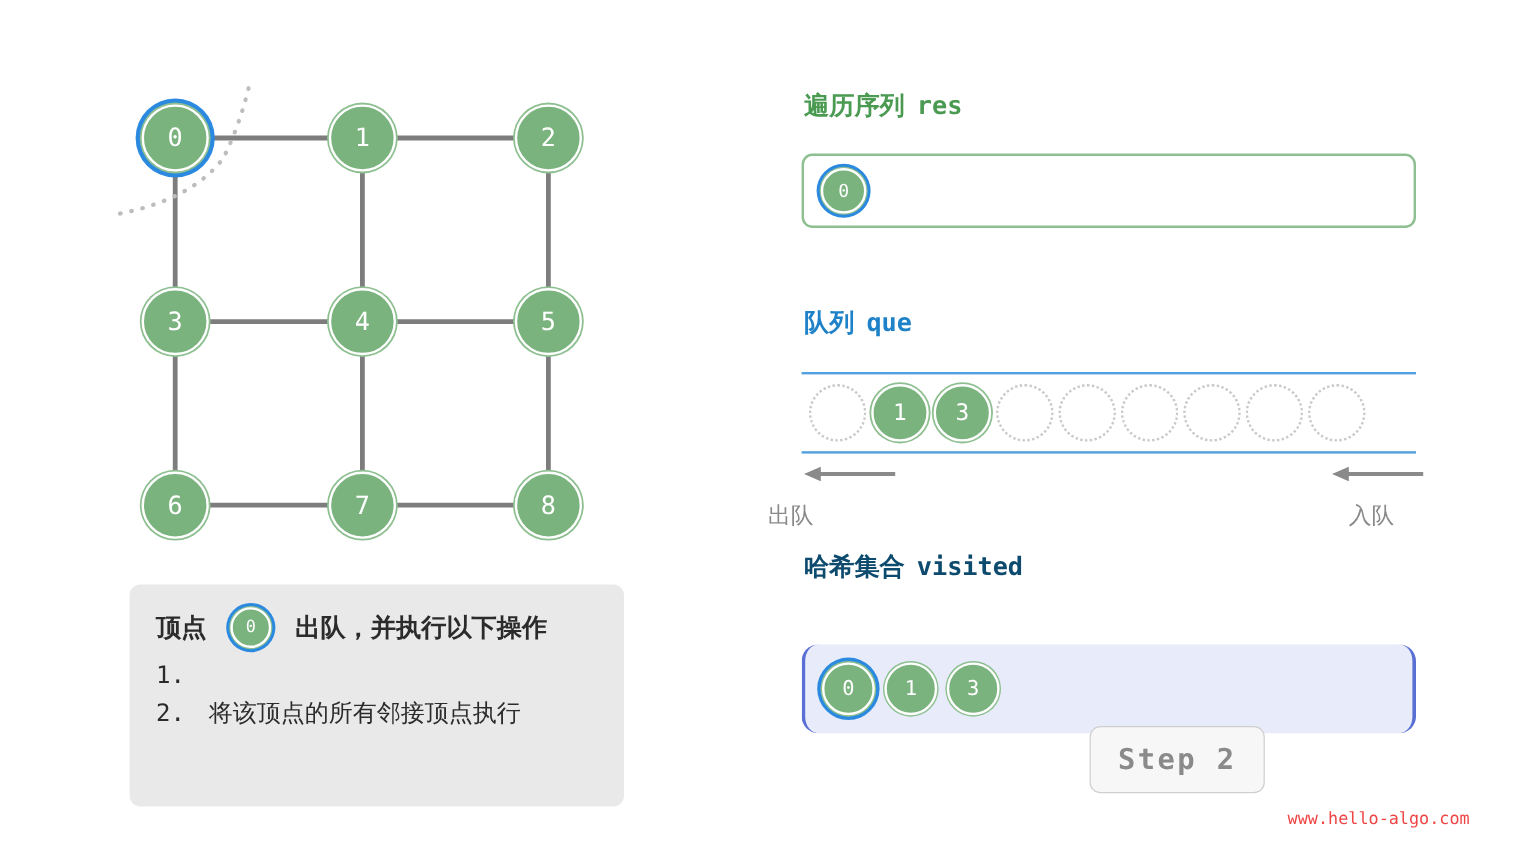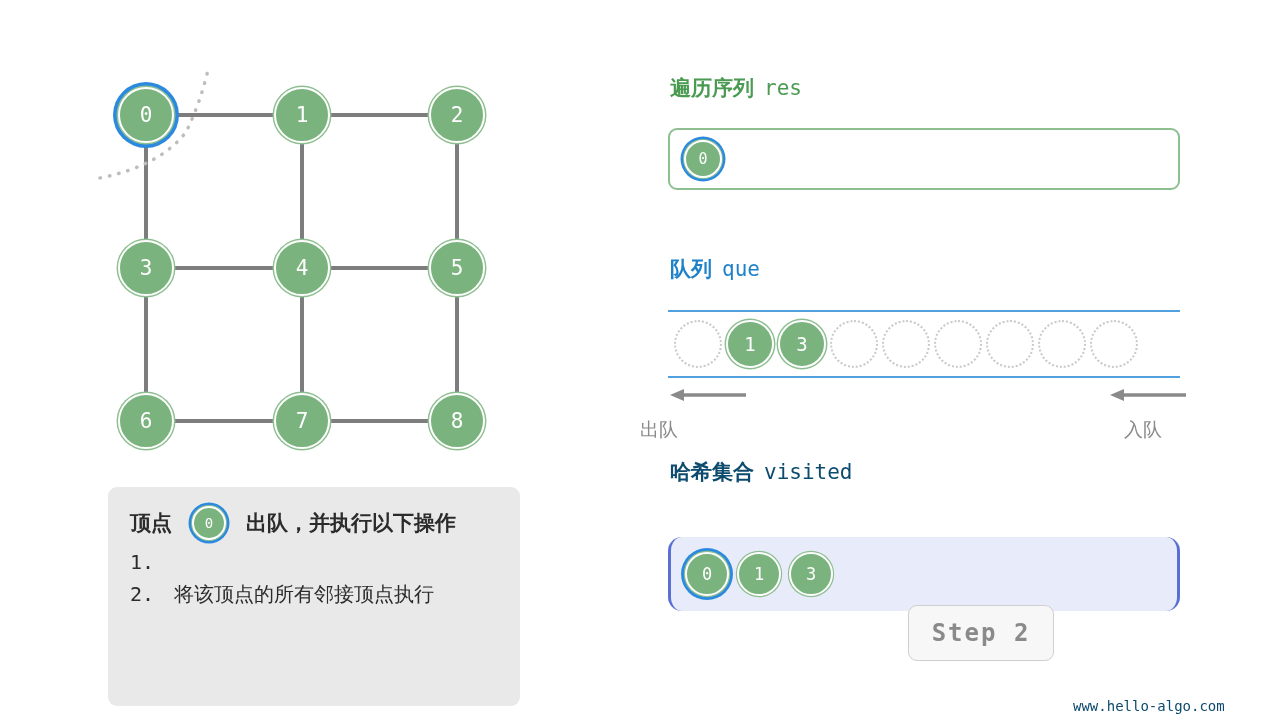--- a/index.html
+++ b/index.html
@@ -22,21 +22,21 @@
     color:#ffffff;font-size:21px;font-weight:400;
     font-family:"DejaVu Sans Mono","Liberation Mono",monospace;
     box-shadow:0 0 0 1.5px #8dbf90;
   }
   .node.highlight{
     box-shadow:0 0 0 1.5px #8dbf90, 0 0 0 5px #2b8ae0;
   }
 
   
   .caption-box{
-    position:absolute;left:108px;top:487px;width:412px;height:219px;
+    position:absolute;left:108px;top:487px;width:412px;height:185px;
     background:#e9e9e9;border-radius:9px;box-sizing:border-box;
     padding:14px 18px 0 22px;
   }
   .cap-line1{display:flex;align-items:center;gap:0px;height:44px;}
   .cap-line1 .txt{
     font-size:21px;font-weight:bold;color:#2b2b2b;
     font-family:"DejaVu Sans","Liberation Sans",sans-serif;
   }
   .mini-node{
     width:34px;height:34px;border-radius:50%;
@@ -51,21 +51,21 @@
 
   .cap-item{
     display:flex;font-size:20px;color:#2b2b2b;line-height:1.45;
     font-family:"DejaVu Sans","Liberation Sans",sans-serif;
     margin-top:3px;
   }
   .cap-num{
     font-family:"DejaVu Sans Mono","Liberation Mono",monospace;
     width:44px;flex:none;
   }
-  .mono{font-family:"DejaVu Sans Mono","Liberation Mono",monospace;font-weight:normal;margin-top:36px;}
+  .mono{font-family:"DejaVu Sans Mono","Liberation Mono",monospace;font-weight:bold;margin-top:36px;}
   .c-res{color:#4a9a52;}
   .c-que{color:#2b8ae0;}
   .c-vis{color:#2b3fc7;}
 
   
   .hdr{
     position:absolute;font-size:21px;font-weight:bold;
     font-family:"DejaVu Sans","Liberation Sans",sans-serif;
     white-space:nowrap;
   }
@@ -142,22 +142,22 @@
   
   .step-badge{
     position:absolute;left:908px;top:605px;width:146px;height:56px;
     background:#f7f7f7;border:1.5px solid #cfcfcf;border-radius:9px;
     display:flex;align-items:center;justify-content:center;
     color:#8a8a8a;font-size:24px;font-weight:bold;letter-spacing:2px;
     font-family:"DejaVu Sans Mono","Liberation Mono",monospace;
     box-sizing:border-box;
   }
   .watermark{
-    position:absolute;left:1073px;top:698px;
-    color:#0c4a6e;font-size:14px;
+    position:absolute;left:1073px;top:675px;
+    color:#ef4444;font-size:14px;
     font-family:"DejaVu Sans Mono","Liberation Mono",monospace;
     text-align:right;
   }
 </style>
 </head>
 <body>
 
 <div class="stage">
 
   <svg id="graph-svg">

